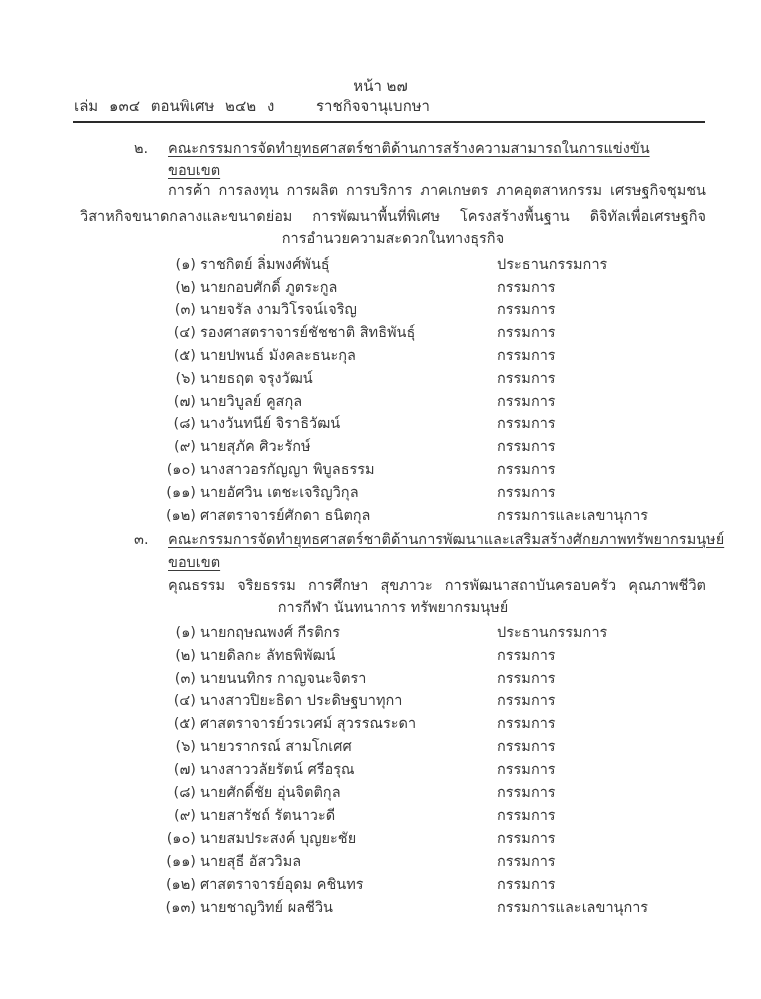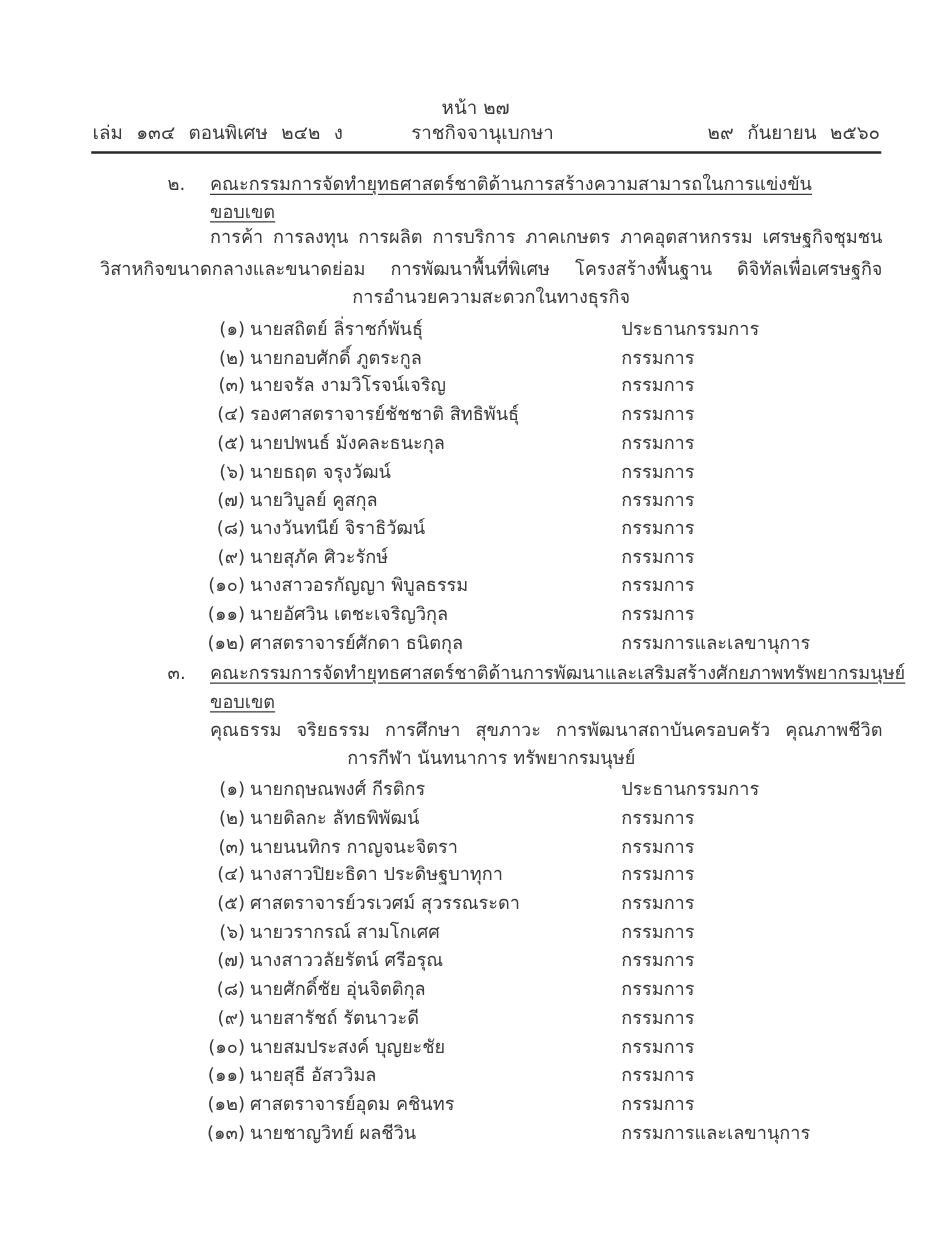--- a/index.html
+++ b/index.html
@@ -27,21 +27,21 @@
     .header-line {
       position: absolute;
       top: 94px;
       left: 74px;
       width: 630px;
       height: 22px;
       font-size: 15px;
       white-space: nowrap;
     }
     .header-line .left { position: absolute; left: 0; top: 0; word-spacing: 6px; }
-    .header-line .center { position: absolute; left: 255px; top: 0; }
+    .header-line .center { position: absolute; left: 242px; top: 0; }
     .header-line .right { position: absolute; right: 0; top: 0; word-spacing: 6px; }
     .rule {
       position: absolute;
       top: 121px;
       left: 73px;
       width: 632px;
       height: 2px;
       background: #2a2a2a;
     }
     .line {
@@ -60,40 +60,39 @@
     .member-name { position: absolute; left: 200px; }
     .member-role { position: absolute; left: 497px; }
   </style>
 </head>
 <body>
 
 <div class="page-no">หน้า  ๒๗</div>
 <div class="header-line">
   <span class="left">เล่ม  ๑๓๔  ตอนพิเศษ  ๒๔๒  ง</span>
   <span class="center">ราชกิจจานุเบกษา</span>
-  <span class="right">๒๙  กันยายน  ๒๕๖๐</span>
 </div>
 <div class="rule"></div>
 
 <div>
   <div class="line" style="top:138px;left:0;width:761px;height:20px;">
     <span class="sec-num">๒.</span>
     <span class="sec-title">คณะกรรมการจัดทำยุทธศาสตร์ชาติด้านการสร้างความสามารถในการแข่งขัน</span>
   </div>
   <div class="line" style="top:160px;left:0;width:761px;height:20px;">
     <span class="sec-title">ขอบเขต</span>
   </div>
   <div class="line para para-first justify" style="top:180px;">การค้า  การลงทุน  การผลิต  การบริการ  ภาคเกษตร  ภาคอุตสาหกรรม  เศรษฐกิจชุมชน</div>
   <div class="line para justify-full" style="top:206px;font-family:Liberation Serif, serif;">วิสาหกิจขนาดกลางและขนาดย่อม  การพัฒนาพื้นที่พิเศษ  โครงสร้างพื้นฐาน  ดิจิทัลเพื่อเศรษฐกิจ</div>
   <div class="line para" style="top:228px;">การอำนวยความสะดวกในทางธุรกิจ</div>
 
   <div>
     <div class="line" style="top:254px;left:0;width:761px;height:20px;">
       <span class="member-num">(๑)</span>
-      <span class="member-name">นายสถิตย์  ลิ่ราชก์พันธุ์</span>
+      <span class="member-name">ราชกิตย์  ลิ่มพงศ์พันธุ์</span>
       <span class="member-role">ประธานกรรมการ</span>
     </div>
     <div class="line" style="top:277px;left:0;width:761px;height:20px;">
       <span class="member-num">(๒)</span>
       <span class="member-name">นายกอบศักดิ์  ภูตระกูล</span>
       <span class="member-role">กรรมการ</span>
     </div>
     <div class="line" style="top:299px;left:0;width:761px;height:20px;">
       <span class="member-num">(๓)</span>
       <span class="member-name">นายจรัล  งามวิโรจน์เจริญ</span>

